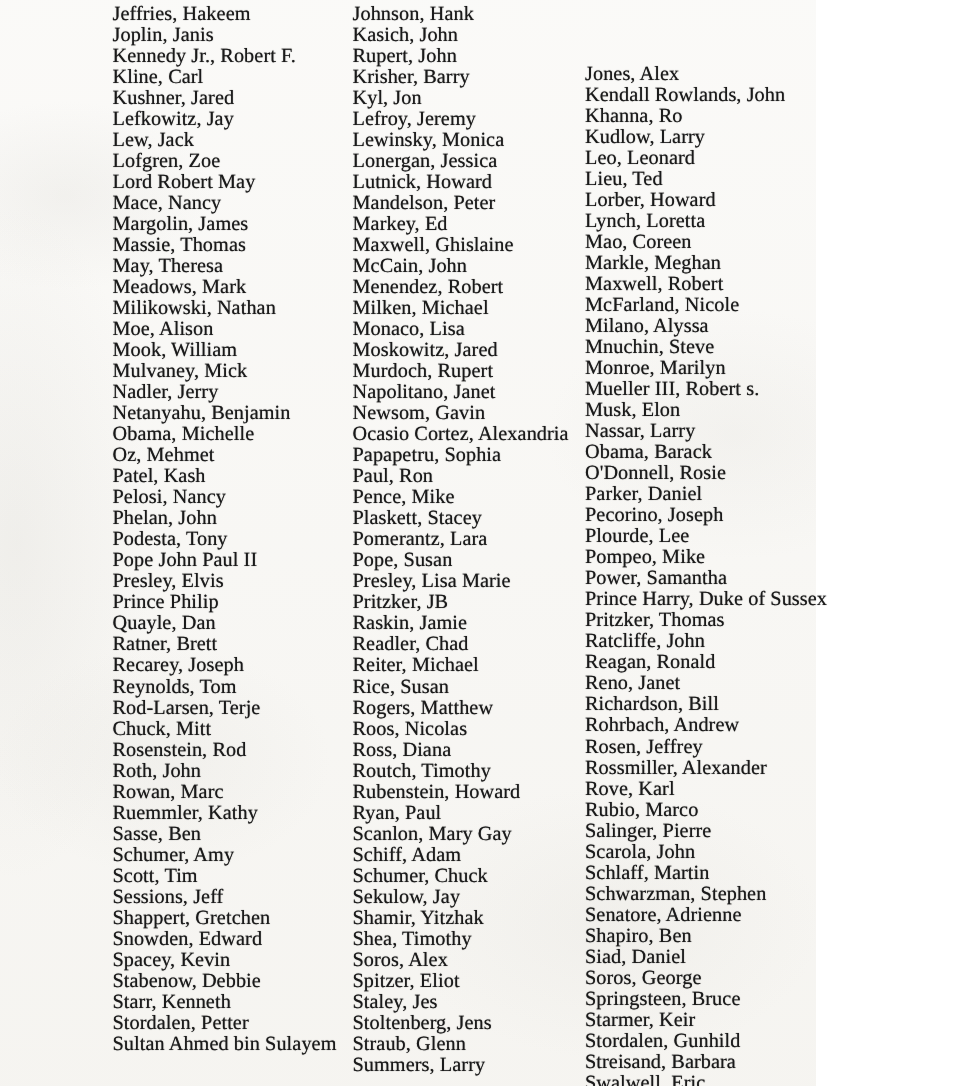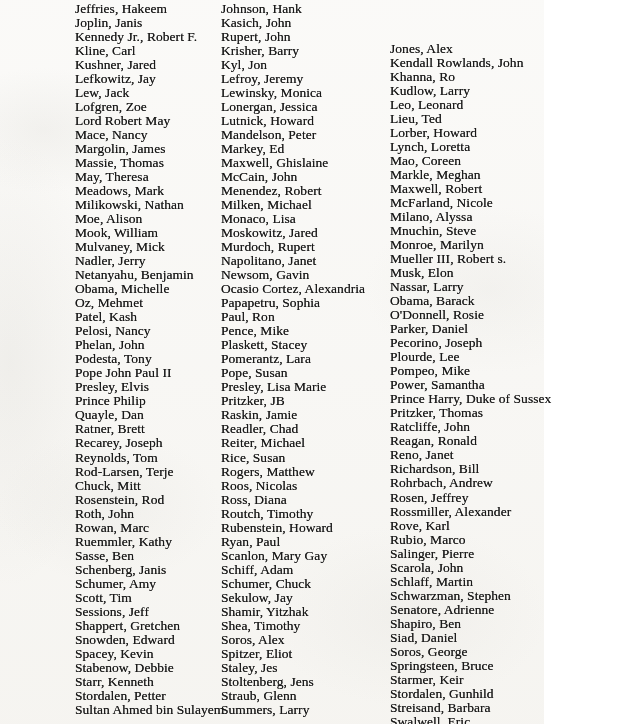--- a/index.html
+++ b/index.html
@@ -25,21 +25,21 @@
       radial-gradient(ellipse 200px 130px at 75% 85%, rgba(210,208,201,0.16), transparent 70%),
       radial-gradient(ellipse 120px 300px at 2% 50%, rgba(200,198,191,0.18), transparent 75%),
       linear-gradient(180deg, rgba(255,255,255,0.35), rgba(238,236,230,0.25));
   }
   .name-column {
     position: absolute;
     top: 2px;
     white-space: nowrap;
   }
   .col-1 { left: 75px;  }
-  .col-2 { left: 221px; }
+  .col-2 { left: 235px; }
   .col-3 { left: 390px; margin-top: 40px; }
   .name-row {
     height: 14.03px;
     line-height: 14.03px;
     font-size: 13.5px;
     color: #1a1a1a;
     letter-spacing: 0.05px;
     
     text-shadow: 0 0 0.6px rgba(26,26,26,0.8);
     white-space: nowrap;
@@ -83,21 +83,20 @@
       <div class="name-row">Ratner, Brett</div>
       <div class="name-row">Recarey, Joseph</div>
       <div class="name-row">Reynolds, Tom</div>
       <div class="name-row">Rod-Larsen, Terje</div>
       <div class="name-row">Chuck, Mitt</div>
       <div class="name-row">Rosenstein, Rod</div>
       <div class="name-row">Roth, John</div>
       <div class="name-row">Rowan, Marc</div>
       <div class="name-row">Ruemmler, Kathy</div>
       <div class="name-row">Sasse, Ben</div>
-      <div class="name-row">Schenberg, Janis</div>
       <div class="name-row">Schumer, Amy</div>
       <div class="name-row">Scott, Tim</div>
       <div class="name-row">Sessions, Jeff</div>
       <div class="name-row">Shappert, Gretchen</div>
       <div class="name-row">Snowden, Edward</div>
       <div class="name-row">Spacey, Kevin</div>
       <div class="name-row">Stabenow, Debbie</div>
       <div class="name-row">Starr, Kenneth</div>
       <div class="name-row">Stordalen, Petter</div>
       <div class="name-row">Sultan Ahmed bin Sulayem</div>

